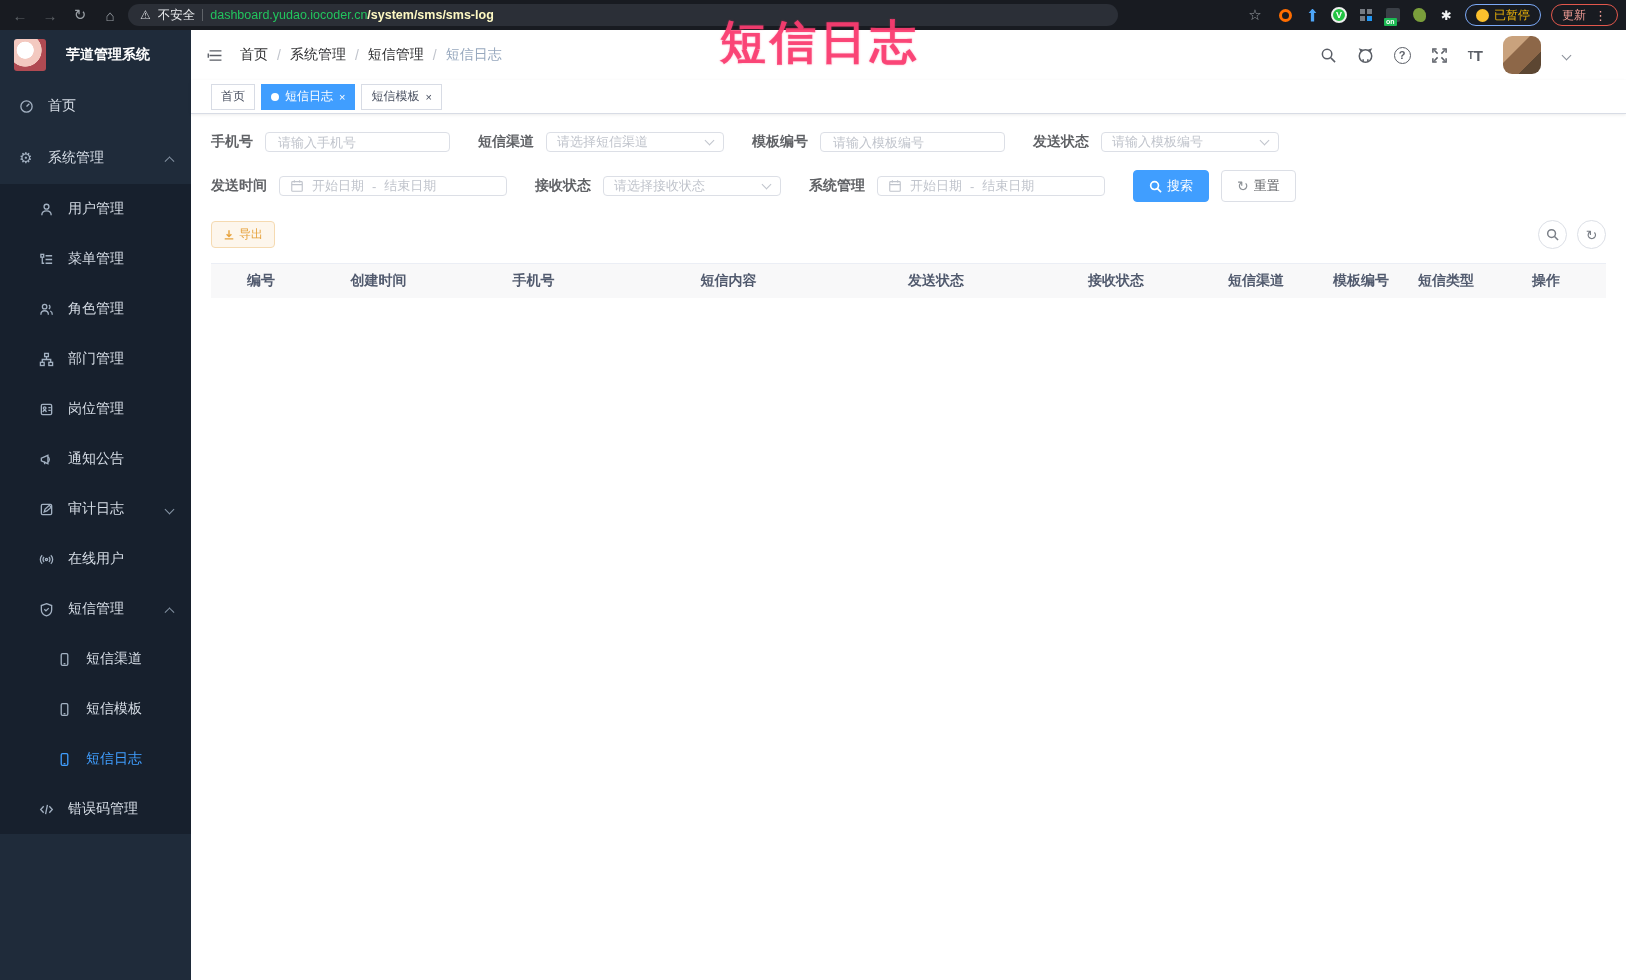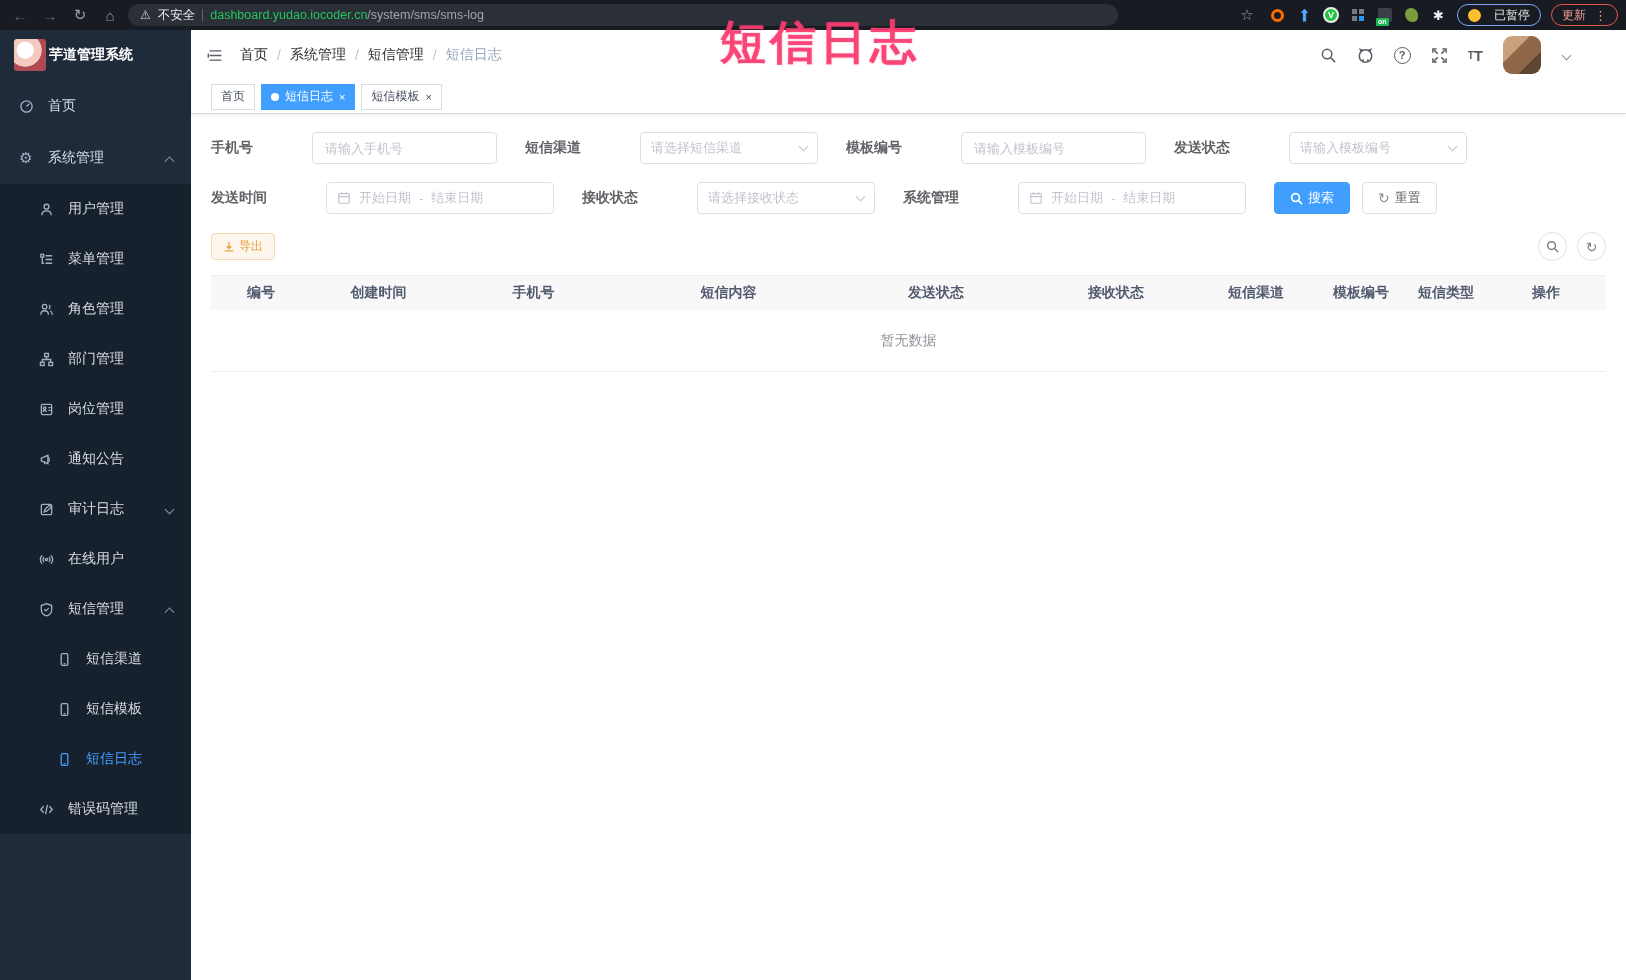--- a/index.html
+++ b/index.html
@@ -9,52 +9,52 @@
   
   .browser { height:30px; background:#181b21; display:flex; align-items:center;
     padding:0 8px; gap:6px; position:relative; z-index:5; }
   .bnav { color:#9aa0a6; font-size:15px; width:24px; height:24px; display:flex;
     align-items:center; justify-content:center; border-radius:50%; flex:0 0 auto; }
   .bnav.dim { color:#5f6469; }
   .urlbar { flex:1 1 auto; max-width:990px; height:22px; background:#2b2f37; border-radius:12px;
     display:flex; align-items:center; padding:0 12px; gap:7px; color:#e8eaed; font-size:12.5px; }
   .warn { color:#dadce0; font-size:12px; }
   .urlsep { width:1px; height:12px; background:#5f6368; }
-  .url .domain { color:#22c55e; } .url .path { color:#a3a3a3; }
+  .url .domain { color:#22c55e; } .url .path { color:#fef9c3;font-weight:bold; }
   .extrow { display:flex; align-items:center; gap:10px; margin-left:auto; }
   .ext { width:17px; height:17px; display:flex; align-items:center; justify-content:center;
     font-size:10px; flex:0 0 auto; position:relative; }
   .donut { width:13px; height:13px; border:3.5px solid #ff6d00; border-radius:50%; }
   .trident { width:11px; height:13px; background:#4ea6f8; clip-path:polygon(50% 0,85% 35%,65% 35%,65% 100%,35% 100%,35% 35%,15% 35%); }
   .vgreen { width:16px; height:16px; background:#23c343; border-radius:50%; color:#fff;
     font-weight:bold; font-size:9px; display:flex; align-items:center; justify-content:center; border:2px solid #eee; }
   .grid4 { width:12px; height:12px; background:
       linear-gradient(#767b82,#767b82) 0 0/5px 5px no-repeat,
       linear-gradient(#767b82,#767b82) 7px 0/5px 5px no-repeat,
       linear-gradient(#767b82,#767b82) 0 7px/5px 5px no-repeat,
       linear-gradient(#2196f3,#2196f3) 7px 7px/5px 5px no-repeat; }
   .ondark { width:14px; height:14px; background:#3a3f46; border-radius:2px; }
   .onbadge { position:absolute; bottom:-2px; left:0; background:#1db954; color:#fff;
     font-size:7px; font-weight:bold; padding:0 2px; border-radius:1px; line-height:8px; }
   .plant { width:13px; height:14px; background:#7a9e3b; border-radius:45% 55% 40% 60%; }
   .flower { color:#f1f3f4; font-size:13px; }
-  .pill { height:22px; border-radius:12px; display:flex; align-items:center; gap:13px;
-    padding:0 10px; font-size:12px; color:#e5e5e5; flex:0 0 auto; }
+  .pill { height:22px; border-radius:12px; display:flex; align-items:center; gap:5px;
+    padding:0 10px; font-size:12px; color:#eab308; flex:0 0 auto; }
   .pill.blue { border:1.5px solid #7ba9f7; }
   .pill.red  { border:1.5px solid #e2574c; color:#f29d96; gap:8px; }
   .face { width:13px; height:13px; background:#fbc02d; border-radius:50%; }
   .pill .dots { color:#f29d96; font-size:13px; }
 
   
   .app { display:flex; height:950px; }
 
   
   .sidebar { width:191px; background:#1f2b3a; color:#d6dde6; flex:0 0 auto;
     display:flex; flex-direction:column; font-size:14px; }
-  .logo { height:50px; display:flex; align-items:center; gap:3px; padding:0 14px; flex:0 0 auto; }
+  .logo { height:50px; display:flex; align-items:center; gap:20px; padding:0 14px; flex:0 0 auto; }
   .logo-img { width:32px; height:32px; border-radius:3px; flex:0 0 auto;
     background:radial-gradient(circle at 35% 35%, #fff 0 28%, #f3c9c0 30% 55%, #b04a52 57% 100%); }
   .logo-title { color:#fff; font-weight:bold; font-size:14px; white-space:nowrap; }
   .mi { display:flex; align-items:center; gap:14px; height:52px; padding:0 18px; cursor:pointer; }
   .mi .ic { width:16px; display:flex; justify-content:center; color:#a3b1c2; font-size:15px; flex:0 0 auto; }
   .mi svg { width:15px; height:15px; stroke:#a3b1c2; fill:none; stroke-width:1.4; }
   .submenu { background:#17202d; }
   .submenu .mi { padding-left:38px; height:50px; }
   .submenu .submenu2 .mi { padding-left:56px; }
   .mi.active { color:#409eff; }
@@ -92,22 +92,22 @@
   .tag .dot { width:8px; height:8px; border-radius:50%; background:#fff; display:none; }
   .tag .x { font-size:11px; color:inherit; }
   .tag.active { background:#409eff; border-color:#409eff; color:#fff; }
   .tag.active .dot { display:block; }
 
   
   .content { flex:1 1 auto; padding:18px 20px 0 20px; overflow:hidden; }
   .frow { display:flex; align-items:center; margin-bottom:18px; }
   .fitem { display:flex; align-items:center; margin-right:28px; }
   .flabel { font-size:14px; font-weight:600; color:#606266; margin-right:12px; white-space:nowrap; }
-  .ctrl { height:32px; border:1px solid #dcdfe6; border-radius:4px; background:#fff;
-    display:flex; align-items:center; font-size:13px; color:#606266;margin-left:47px; }
+  .ctrl { height:20px; border:1px solid #dcdfe6; border-radius:4px; background:#fff;
+    display:flex; align-items:center; font-size:13px; color:#606266; }
   input.ctrl { width:185px; padding:0 12px; outline:none; }
   input.ctrl::placeholder { color:#c0c4cc; }
   .select { width:178px; padding:0 10px; justify-content:space-between; cursor:pointer; }
   .select .ph { color:#c0c4cc; }
   .select .chev { border-color:#c0c4cc; margin:0 0 3px 6px; }
   .daterange { width:228px; padding:0 10px; gap:8px; cursor:pointer; }
   .daterange svg { width:14px; height:14px; stroke:#c0c4cc; fill:none; stroke-width:1.3; flex:0 0 auto; }
   .daterange .ph { color:#c0c4cc; font-size:13px; }
   .daterange .tilde { color:#c0c4cc; }
   .btn { height:32px; border-radius:4px; font-size:13px; display:inline-flex; align-items:center;
@@ -497,17 +497,16 @@
           <span class="th">创建时间</span>
           <span class="th">手机号</span>
           <span class="th">短信内容</span>
           <span class="th">发送状态</span>
           <span class="th">接收状态</span>
           <span class="th">短信渠道</span>
           <span class="th">模板编号</span>
           <span class="th">短信类型</span>
           <span class="th">操作</span>
         </div>
-        <div class="empty">暂无数据</div>
       </div>
     </div>
   </div>
 </div>
 
 </body></html>

